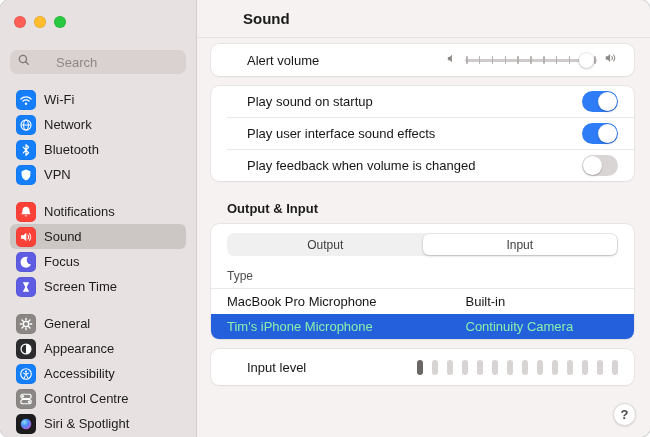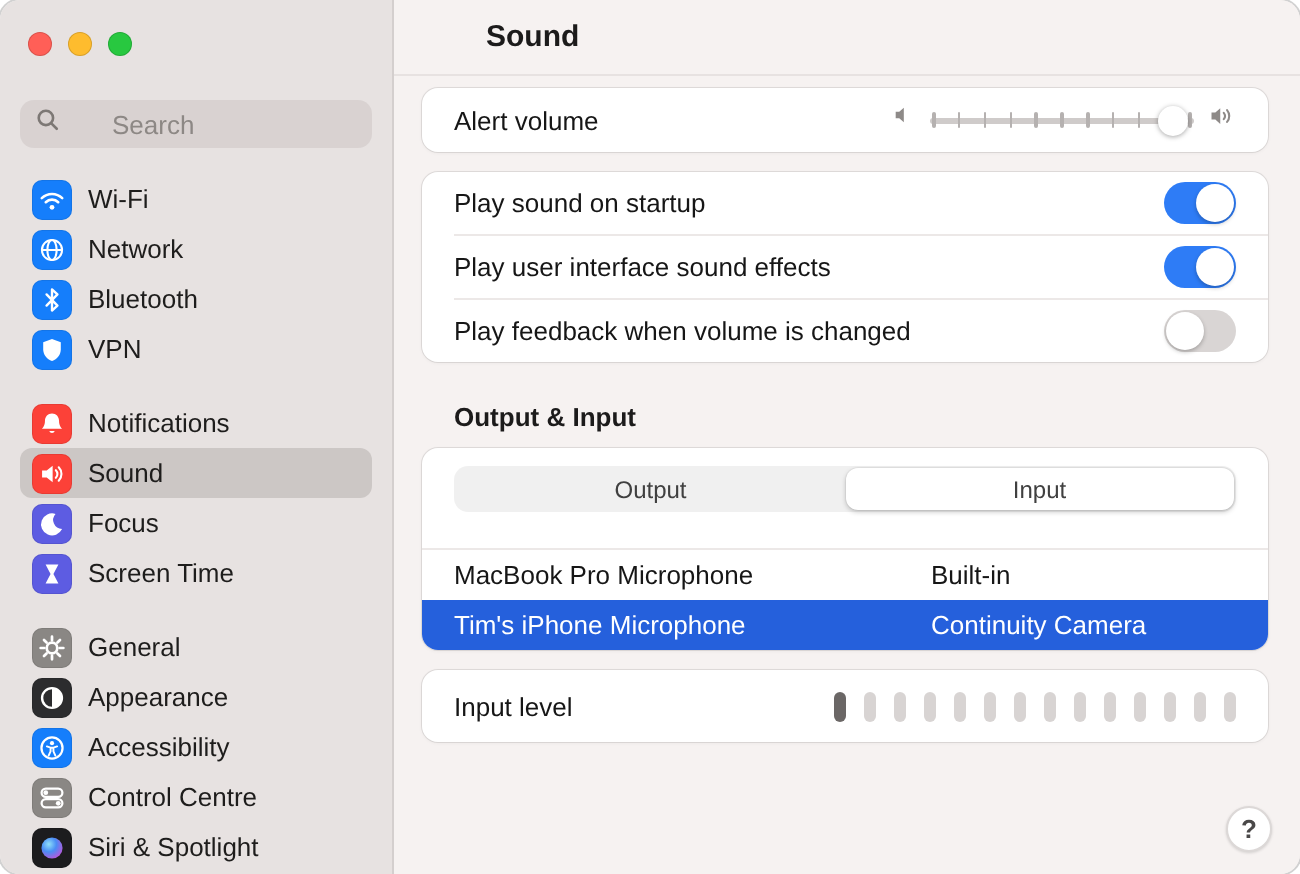--- a/index.html
+++ b/index.html
@@ -33,21 +33,21 @@
   .content { flex:1; position:relative; display:flex; flex-direction:column; background:#f6f2f1; }
   .titlebar { height:38px; flex-shrink:0; display:flex; align-items:center; padding-left:46px;
               border-bottom:1px solid #e7e2e1; }
   .titlebar h1 { font-size:15px; font-weight:700; color:#1c1b1b; }
 
   .scroll { flex:1; padding:6px 16px 10px 14px; position:relative; }
 
   .card { background:#ffffff; border-radius:8px; box-shadow:0 0 0 .5px rgba(0,0,0,.09), 0 .5px 2px rgba(0,0,0,.05);
           overflow:hidden; }
   .card + .card { margin-top:10px; }
-  .card-row { display:flex; align-items:center; justify-content:space-between; padding:0 16px; min-height:32px; }
+  .card-row { display:flex; align-items:center; justify-content:space-between; padding:0 16px; min-height:32px;margin-left:20px; }
   .toggle-row { min-height:31px; }
   .row-label { font-size:13px; color:#161616; }
   .separator { height:1px; background:#ece8e7; margin-left:16px; }
 
   
   .slider { display:flex; align-items:center; gap:7px; }
   .slider-track-wrap { position:relative; width:132px; height:16px; }
   .slider-track { position:absolute; left:0; right:0; top:6.5px; height:3px; background:#cfcbca; border-radius:2px; }
   .ticks { position:absolute; left:1px; right:1px; top:4px; height:8px; display:flex; justify-content:space-between; }
   .tick { width:1.5px; height:8px; background:#b5b1b0; border-radius:1px; }
@@ -68,21 +68,21 @@
   .segmented-wrap { padding:9px 16px 7px; }
   .segmented { display:flex; background:rgba(0,0,0,.06); border-radius:7px; padding:1px; height:23px; }
   .segment { flex:1; display:flex; align-items:center; justify-content:center; font-size:12px; color:#404040;
              border-radius:6px; cursor:default; }
   .segment.selected { background:#fff; box-shadow:0 1px 2.5px rgba(0,0,0,.22), 0 0 0 .5px rgba(0,0,0,.04); }
 
   
   .table-header { display:flex; padding:6px 16px 5px; font-size:12px; color:#504e4d;
                   border-bottom:1px solid #ece8e7; }
   .table-row { display:flex; padding:5px 16px; font-size:13px; color:#161616; align-items:center; min-height:23px; }
-  .table-row.selected { background:var(--selection); color:#ffffff; }
+  .table-row.selected { background:var(--selection); color:#86efac; }
   .cell.col0 { flex:0 0 61%; overflow:hidden; white-space:nowrap; }
   .cell.col1 { flex:1; overflow:hidden; white-space:nowrap; }
 
   
   .input-level-row { min-height:36px; }
   .level-meter { display:flex; gap:9px; align-items:center; }
   .bar { width:6px; height:15px; border-radius:3px; background:#d8d4d3; }
   .bar.active { background:#6b6766; }
 
   .help-btn { position:absolute; right:14px; bottom:11px; width:23px; height:23px; border-radius:50%;
@@ -326,20 +326,21 @@
       <h2 class="section-title">Output &amp; Input</h2>
 
       <section class="card">
         <div class="segmented-wrap">
           <div class="segmented" id="segmented">
               <div class="segment">Output</div>
               <div class="segment selected">Input</div>
             </div>
         </div>
         <div class="table-header" id="table-header">
+            <span class="cell col1">Type</span>
           </div>
         <div id="table-body">
             <div class="table-row">
               <span class="cell col0">MacBook Pro Microphone</span>
               <span class="cell col1">Built-in</span>
             </div>
             <div class="table-row selected">
               <span class="cell col0">Tim's iPhone Microphone</span>
               <span class="cell col1">Continuity Camera</span>
             </div>

